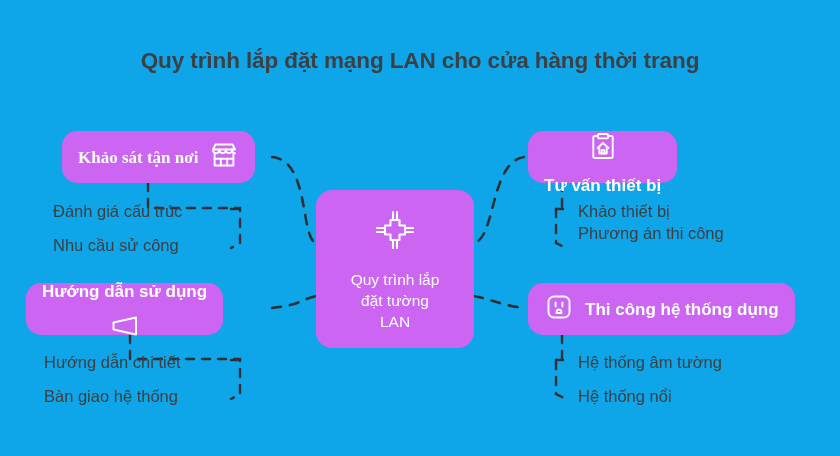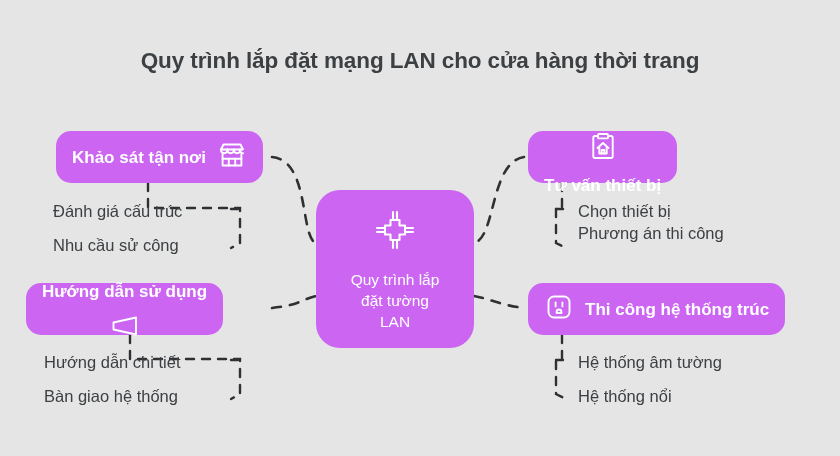--- a/index.html
+++ b/index.html
@@ -8,21 +8,21 @@
     background: #ffffff;
   }
   body {
     font-family: "Liberation Sans", "DejaVu Sans", sans-serif;
     -webkit-font-smoothing: antialiased;
   }
   #canvas {
     position: relative;
     width: 840px;
     height: 456px;
-    background: #e5e5e5;
+    background: #0ea5e9;
     overflow: hidden;
   }
 
   
   #title {
     position: absolute;
     left: 0;
     top: 46px;
     width: 840px;
     text-align: center;
@@ -56,33 +56,33 @@
     background: #cb65f2;
     color: #ffffff;
     font-size: 17px;
     font-weight: 700;
     white-space: nowrap;
     gap: 11px;
   }
   .pill .label { line-height: 1; }
   .pill .ico { flex: 0 0 auto; display: block; }
 
-  #pill-survey   { left: 56px;  top: 131px; }
+  #pill-survey   { left: 62px;  top: 131px; font-family: Liberation Serif, serif; }
   #pill-guide    { left: 26px;  top: 283px; flex-direction: column; }
   #pill-consult  { left: 528px; top: 131px; flex-direction: column; }
   #pill-install  { left: 528px; top: 283px; }
 
   
   #center {
     position: absolute;
     left: 316px;
     top: 190px;
     width: 158px;
     height: 158px;
-    border-radius: 24px;
+    border-radius: 16px;
     background: #cb65f2;
     color: #ffffff;
     display: flex;
     flex-direction: column;
     align-items: center;
     justify-content: center;
     text-align: center;
   }
   #center .c-ico { margin-bottom: 12px; }
   #center .c-text {
@@ -218,26 +218,26 @@
   <div class="pill" id="pill-install">
     <span class="ico">
       <svg width="30" height="30" viewBox="0 0 30 30" xmlns="http://www.w3.org/2000/svg" fill="none" stroke="#ffffff" stroke-width="1.9" stroke-linecap="round" stroke-linejoin="round">
         <rect x="4.5" y="4.5" width="21" height="21" rx="5.5"></rect>
         <path d="M11.6,10.5 L11.6,14.5"></path>
         <path d="M18.4,10.5 L18.4,14.5"></path>
         <path d="M15,17.5 C13.6,17.5 12.6,18.6 12.6,20 L12.6,21 L17.4,21 L17.4,20
                  C17.4,18.6 16.4,17.5 15,17.5 Z"></path>
       </svg>
     </span>
-    <span class="label">Thi công hệ thống trúc</span>
+    <span class="label">Thi công hệ thống dụng</span>
   </div>
 
   <div class="leaf right-align" id="leaf-l1">Đánh giá cấu trúc</div>
   <div class="leaf right-align" id="leaf-l2">Nhu cầu sử công</div>
   <div class="leaf right-align" id="leaf-l3">Hướng dẫn chi tiết</div>
   <div class="leaf right-align" id="leaf-l4">Bàn giao hệ thống</div>
 
-  <div class="leaf" id="leaf-r1">Chọn thiết bị</div>
+  <div class="leaf" id="leaf-r1">Khảo thiết bị</div>
   <div class="leaf" id="leaf-r2">Phương án thi công</div>
   <div class="leaf" id="leaf-r3">Hệ thống âm tường</div>
   <div class="leaf" id="leaf-r4">Hệ thống nổi</div>
 
 </div>
 
 </body></html>

